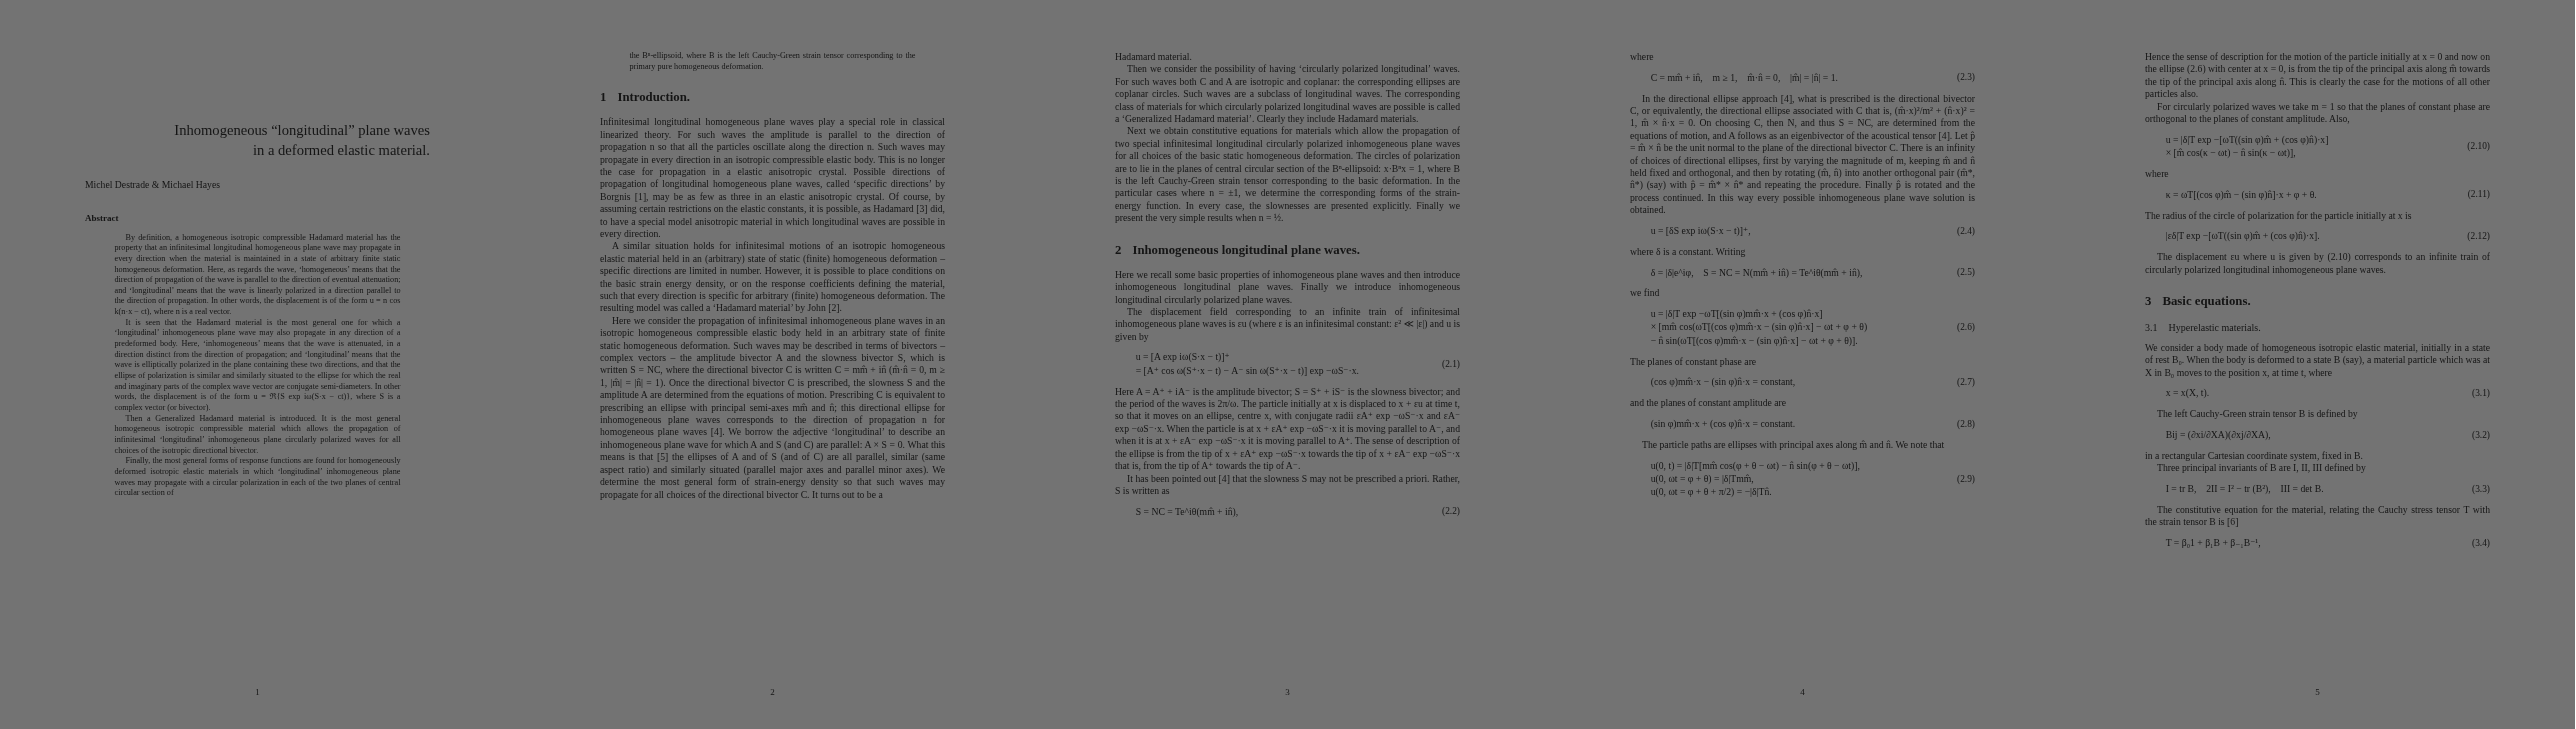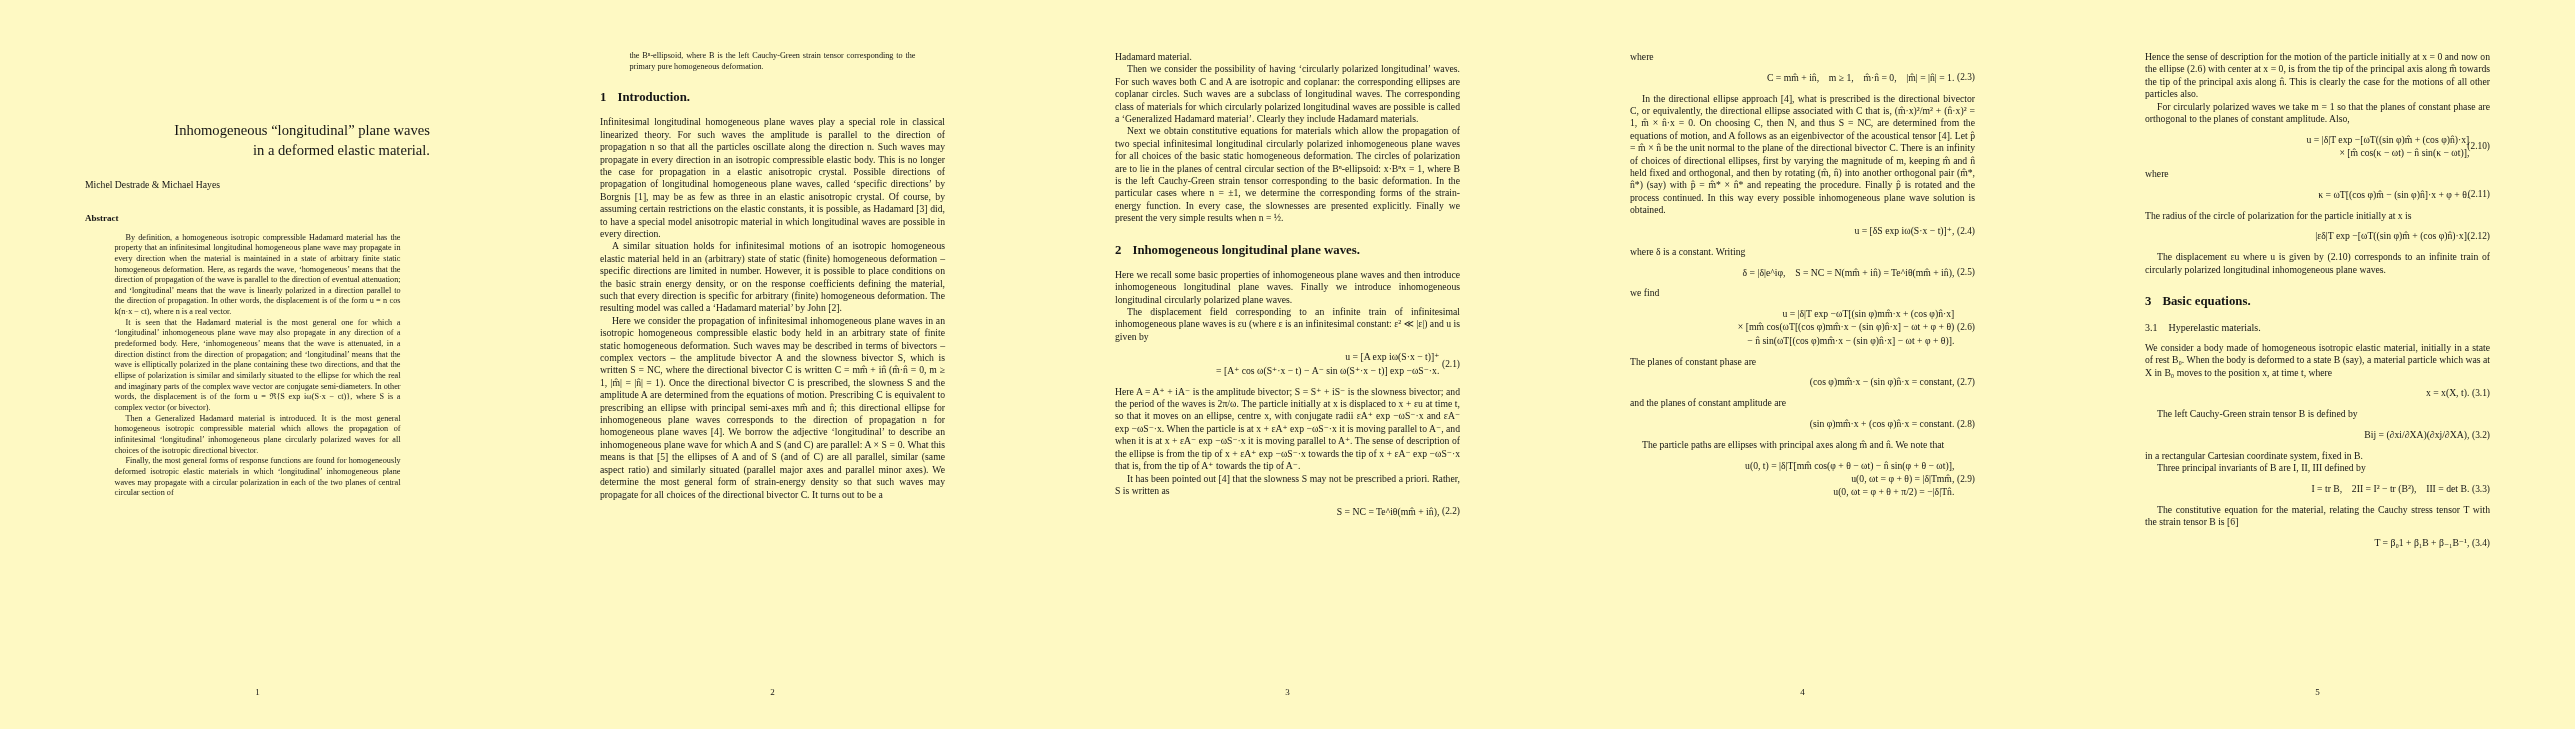--- a/index.html
+++ b/index.html
@@ -8,21 +8,21 @@
   body{
     background:#ffffff;
     font-family:"Liberation Serif","DejaVu Serif",serif;
     color:#151515;
     position:relative;
     overflow:hidden;
   }
   .sheet{display:flex;width:2576px;height:729px;background:#ffffff}
   .page{
     position:relative;flex:0 0 515px;width:515px;height:729px;
-    padding:51px 85px 0 85px;overflow:hidden;background:#fef9c3;
+    padding:51px 85px 0 85px;overflow:hidden;background:#737373;
   }
   .page-1{padding-top:120px}
   .pagenum{position:absolute;left:0;right:0;bottom:32px;text-align:center;font-size:9px;color:#151515}
 
   
   .title{font-size:14.6px;line-height:1.4;text-align:right;font-weight:normal}
   .authors{margin-top:18px;text-align:left;font-size:9.7px}
   .abstract-heading{margin-top:23px;text-align:left;font-size:9px;font-weight:bold}
   .abstract{width:286px;margin:9.7px auto 0;font-size:8.2px;line-height:1.3;text-align:justify}
   .abstract .abs-p{text-indent:11px}
@@ -30,21 +30,21 @@
   .abs-cont .abs-p{text-indent:0}
 
   
   h2.section{font-size:12.8px;font-weight:bold;margin:18px 0 11px 0}
   h3.subsection{font-size:10px;font-weight:normal;margin:13.4px 0 8.5px 0}
   .secnum{display:inline-block;margin-right:11px}
   p.body{font-size:9.7px;line-height:1.28;text-align:justify;text-indent:12px}
   p.noindent{text-indent:0}
 
   
-  .display{position:relative;margin:7.3px 0 8.5px 0;padding:0 20.7px;font-size:9.7px;line-height:1.38;text-align:right}
+  .display{position:relative;margin:7.3px 0 8.5px 0;padding:0 20.7px;font-size:9.7px;line-height:1.38;text-align:left}
   .display .eq-line{white-space:nowrap}
   .display .tag{position:absolute;right:0;top:50%;transform:translateY(-50%);font-size:9.4px}
 
   
   .watermark{
     position:absolute;left:28px;top:390px;
     transform:rotate(-90deg);transform-origin:0 0;
     white-space:nowrap;
     font-family:"DejaVu Sans","Liberation Sans",sans-serif;
     font-size:11px;letter-spacing:0.3px;color:#4e4e4e;

